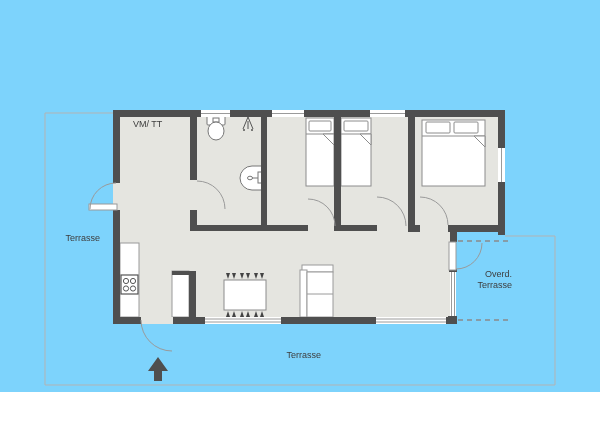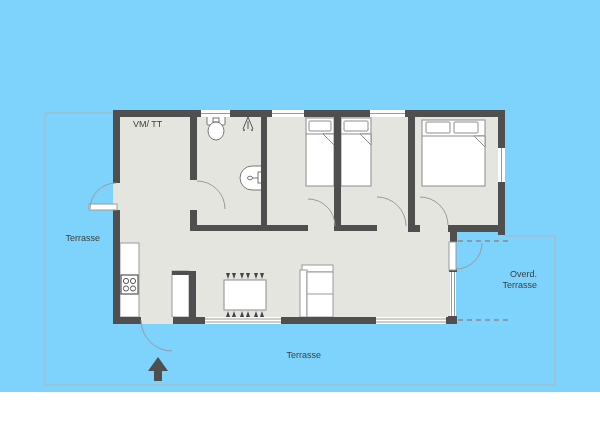--- a/index.html
+++ b/index.html
@@ -166,18 +166,18 @@
 
   <polygon points="158,357 168,371 162,371 162,381 154,381 154,371 148,371" fill="#4f4f4f"></polygon>
 </svg>
 
 <div class="lbl" style="left:133px;top:119px;">VM/ TT</div>
 
 <div class="lbl center" style="left:50px;top:233px;width:50px;">Terrasse</div>
 
 <div class="lbl center" style="left:266px;top:350px;width:55px;">Terrasse</div>
 
-<div class="lbl center" style="left:479px;top:269px;width:58px;">
+<div class="lbl center" style="left:454px;top:269px;width:58px;">
   <span style="display:block;">Overd.</span>
   <span style="display:block;">Terrasse</span>
 </div>
 
 </div>
 
 </body></html>

